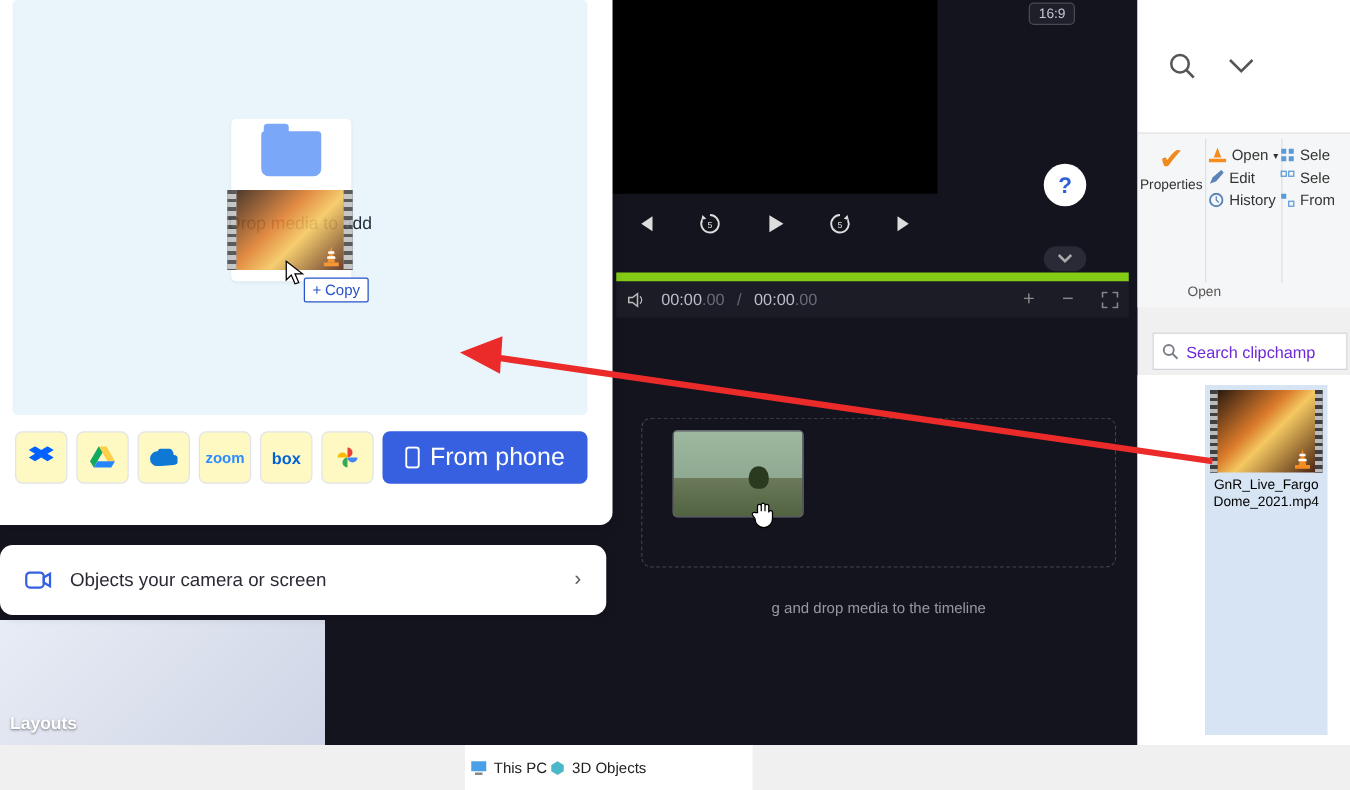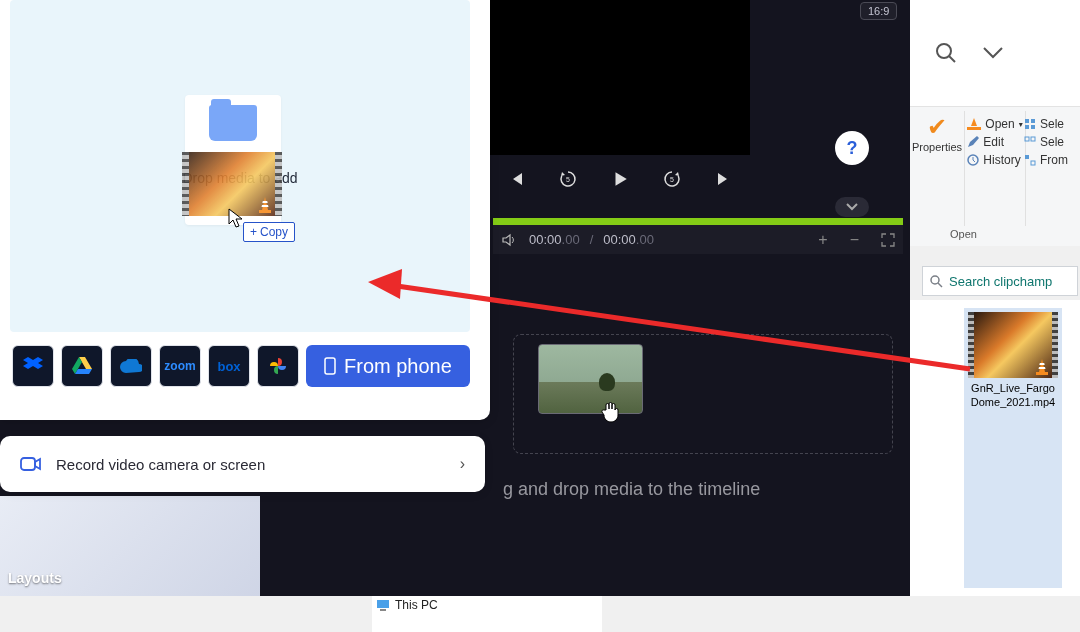--- a/index.html
+++ b/index.html
@@ -16,21 +16,21 @@
 
 .preview-area {
   position: absolute;
   left: 490px; top: 0;
   width: 260px; height: 155px;
   background: #000;
 }
 
 .aspect-badge {
   position: absolute;
-  left: 860px; top: 2px;
+  left: 823px; top: 2px;
   font-size: 11px;
   color: #c5c5d2;
   border: 1px solid #4a4a55;
   border-radius: 4px;
   padding: 2px 7px;
   background: #1f1f2a;
 }
 
 .help-btn {
   position: absolute;
@@ -114,24 +114,24 @@
 }
 .hand-cursor {
   position: absolute;
   left: 105px; top: 144px;
   width: 26px; height: 26px;
 }
 .drop-text {
   position: absolute;
   left: 0; top: 225px;
   width: 100%;
-  text-align: left;
+  text-align: center;
   padding-left: 10px;
   color: #98989f;
-  font-size: 18px;
+  font-size: 12px;
 }
 
 .sidebar-bottom {
   position: absolute;
   left: 0; bottom: 0;
   width: 260px; height: 100px;
   background: linear-gradient(135deg, #e8ecf5 0%, #cfd5e6 100%);
   display: flex;
   align-items: flex-end;
   padding: 0 0 10px 8px;
@@ -236,21 +236,21 @@
   left: 12px; top: 345px;
   display: flex;
   gap: 7px;
   align-items: center;
 }
 .pchip {
   width: 42px; height: 42px;
   border: 1px solid #e0e3ea;
   border-radius: 6px;
   display: flex; align-items: center; justify-content: center;
-  background: #0f172a;
+  background: #fef9c3;
   font-size: 18px;
 }
 .from-phone {
   height: 42px;
   padding: 0 18px;
   background: #3660e0;
   color: #fff;
   border-radius: 6px;
   display: flex; align-items: center; gap: 8px;
   font-size: 20px;
@@ -307,21 +307,21 @@
 .ribbon .grp-label { position: absolute; bottom: 6px; font-size: 11px; color: #555; }
 
 .search-row {
   position: absolute;
   left: 922px; top: 266px;
   width: 156px; height: 30px;
   border: 1px solid #cfd3d8;
   display: flex; align-items: center;
   padding: 0 6px; gap: 6px;
   font-size: 13px;
-  color: #0f766e;
+  color: #6d28d9;
   background: #fff;
   text-align: right;
 }
 
 .file-grid {
   position: absolute;
   left: 910px; top: 300px;
   width: 170px; height: 296px;
   background: #fff;
   padding: 8px 6px;
@@ -357,21 +357,21 @@
 .file-partial .thumb { width: 30px; background: #fff; border: 1px solid #ddd; }
 
 .explorer-bottom {
   position: absolute;
   left: 372px; top: 596px;
   width: 230px; height: 36px;
   background: #fff;
   font-size: 12px;
   color: #222;
   padding: 2px 4px;
-  display: flex; flex-direction: column; gap: 1px;
+  display: flex; gap: 1px;
 }
 .explorer-bottom > div { display: flex; align-items: center; gap: 5px; }
 
 .arrow-overlay {
   position: absolute;
   left: 360px; top: 255px;
   width: 620px; height: 140px;
   pointer-events: none;
 }
 
@@ -527,21 +527,21 @@
       <span>From phone</span>
     </div>
   </div>
 </div>
 
 <div class="record-bar">
   <svg width="22" height="16" viewBox="0 0 22 16">
       <rect x="1" y="2" width="14" height="12" rx="3" fill="none" stroke="#3660e0" stroke-width="1.8"></rect>
       <path d="M15 6l5-3v10l-5-3z" fill="none" stroke="#3660e0" stroke-width="1.8"></path>
     </svg>
-  <span>Record video camera or screen</span>
+  <span>Objects your camera or screen</span>
   <span class="chev">›</span>
 </div>
 
 <div class="explorer-head">
   <span>
       <svg width="24" height="24" viewBox="0 0 24 24">
         <circle cx="10" cy="10" r="7" fill="none" stroke="#555" stroke-width="2"></circle>
         <path d="M15 15l6 6" stroke="#555" stroke-width="2"></path>
       </svg>
     </span>
@@ -636,18 +636,24 @@
 </div>
 
 <div class="explorer-bottom">
   <div>
       <svg width="14" height="12" viewBox="0 0 14 12">
         <rect x="1" y="1" width="12" height="8" fill="#4aa0e8"></rect>
         <rect x="4" y="10" width="6" height="2" fill="#888"></rect>
       </svg>
       <span>This PC</span>
     </div>
+  <div>
+      <svg width="14" height="12" viewBox="0 0 14 12">
+        <path d="M7 1l5 3v5l-5 3-5-3V4z" fill="#4ab8c8"></path>
+      </svg>
+      <span>3D Objects</span>
+    </div>
 </div>
 
 <svg class="arrow-overlay" width="620" height="140" viewBox="0 0 620 140">
   <line x1="610" y1="114" x2="30" y2="30" stroke="#eb2a2a" stroke-width="5"></line>
   <polygon points="8,27 42,14 40,44" fill="#eb2a2a"></polygon>
 </svg>
 
 </body></html>

